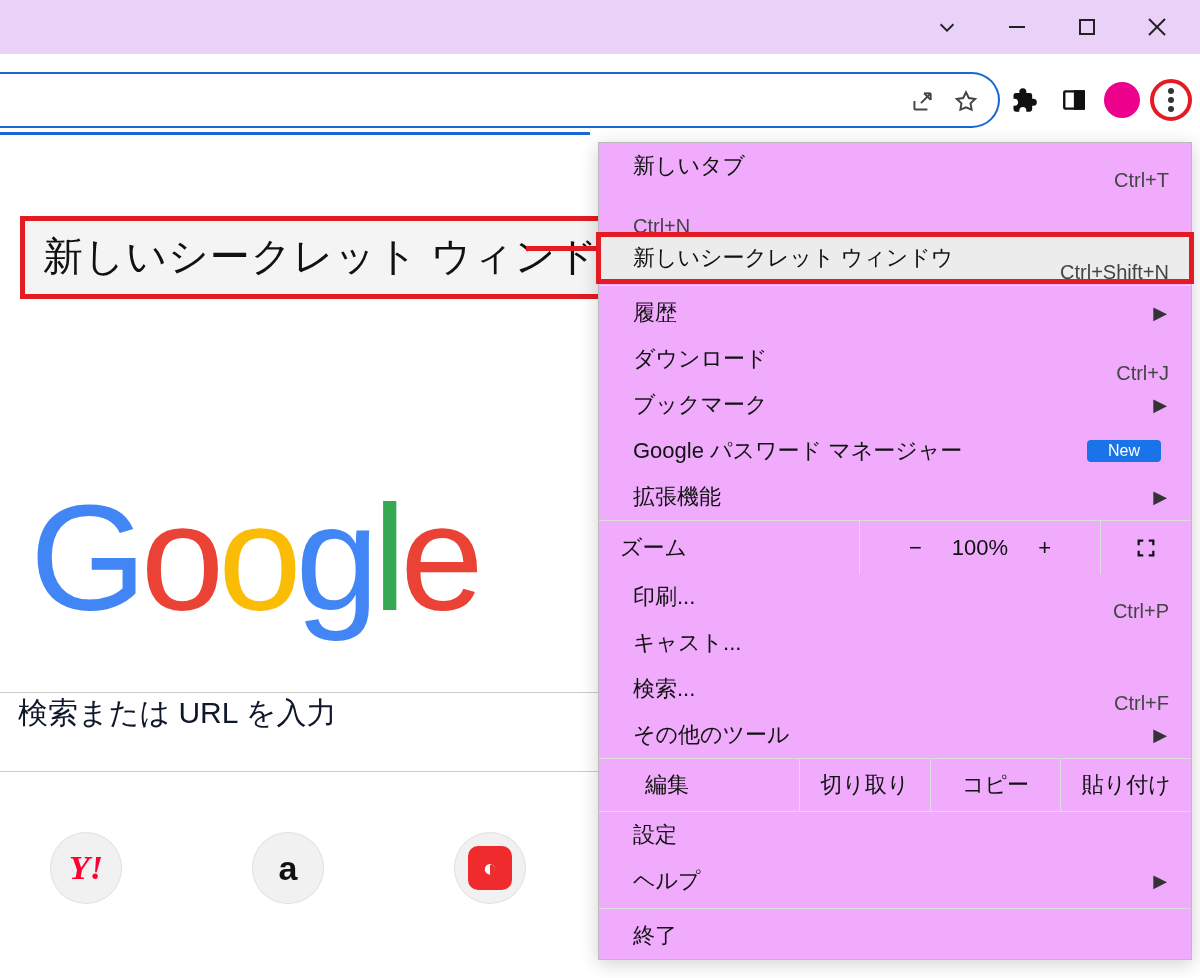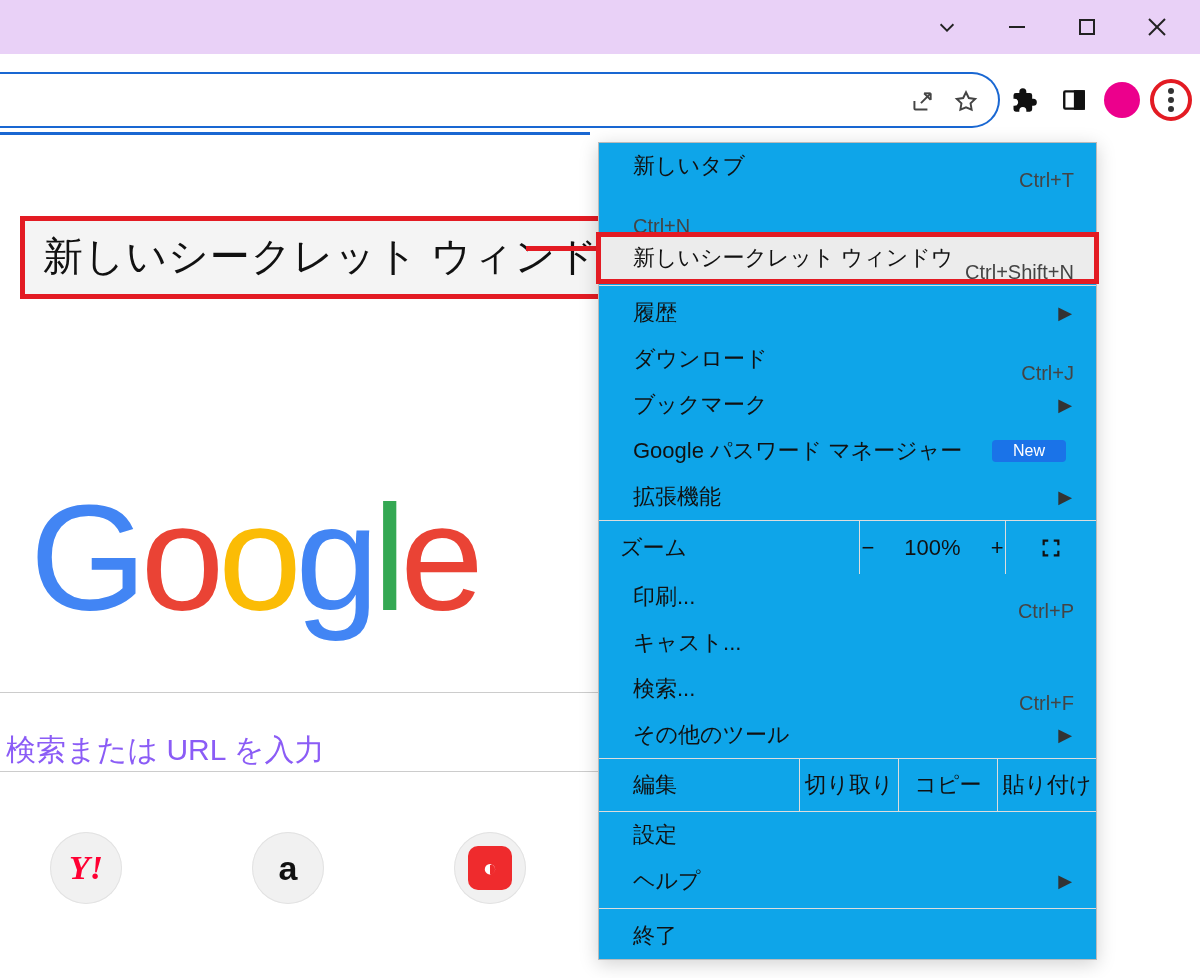--- a/index.html
+++ b/index.html
@@ -99,23 +99,23 @@
     white-space: nowrap;
   }
   .gB{color:#4285F4}.gR{color:#EA4335}.gY{color:#FBBC05}.gG{color:#34A853}
 
   .search-row {
     position:absolute;
     left:0; top:550px; width:598px;
     border-top:1px solid #ccc;
     border-bottom:1px solid #ccc;
     height:80px;
-    display:flex; align-items:flex-end;
-    padding-left:6px;
-    font-size:30px; color:#8b5cf6;
+    display:flex; align-items:flex-start;
+    padding-left:18px;
+    font-size:30px; color:#0f172a;
   }
 
   .shortcuts {
     position:absolute;
     left:50px; top:690px;
     display:flex; gap:130px;
     align-items:center;
   }
   .sc {
     width:72px; height:72px; border-radius:50%;
@@ -126,22 +126,22 @@
   .sc.yahoo { color:#ff0033; font-family:"Times New Roman",serif; font-weight:700; font-style:italic; }
   .sc.amazon { color:#111; font-weight:700; font-family:Arial; }
   .sc.red { background:#f1f1f1; }
   .sc.red .inner{ width:44px;height:44px;background:#ef2b2d;border-radius:10px;display:flex;align-items:center;justify-content:center;color:#fff;font-size:24px; }
   .sc.add { color:#222; font-size:40px; font-weight:300; }
 
   
   .menu {
     position:absolute;
     left:598px; top:0;
-    width:499px;
-    background:#0ea5e9;
+    width:594px;
+    background:#f0abfc;
     border:1px solid #bbb;
     box-shadow: 0 4px 18px rgba(0,0,0,.18);
     font-size:22px;
     color:#111;
   }
   .mi {
     display:flex; align-items:center;
     height:46px;
     padding: 0 22px 0 34px;
     justify-content: space-between;
@@ -166,21 +166,21 @@
     display:flex; align-items:center; height:54px;
     border-top:1px solid #ddd;
   }
   .zoom-row .zl { flex:0 0 260px; padding-left:21px; }
   .zoom-row .mid { flex:1; display:flex; align-items:center; justify-content:center; gap:30px; border-left:1px solid #ddd; border-right:1px solid #ddd; height:100%; }
   .zoom-row .fs { width:90px; display:flex; align-items:center; justify-content:center; }
   .edit-row {
     display:flex; height:54px; border-top:1px solid #ddd; border-bottom:1px solid #ddd;
   }
   .edit-row .cell { display:flex; align-items:center; justify-content:center; border-left:1px solid #ddd; }
-  .edit-row .cell:first-child{ border-left:none; padding-left:34px; justify-content:flex-start; flex:0 0 200px;font-family:Liberation Mono, monospace;}
+  .edit-row .cell:first-child{ border-left:none; padding-left:46px; justify-content:flex-start; flex:0 0 200px;font-family:Liberation Mono, monospace;}
   .edit-row .cell.c{ flex:1;text-align:right; }
 </style>
 </head>
 <body>
 
 <div class="titlebar">
   <div class="wc chev">
     <svg viewBox="0 0 24 24" fill="none" stroke="#222" stroke-width="2">
         <path d="M5 9l7 7 7-7"></path>
       </svg>

